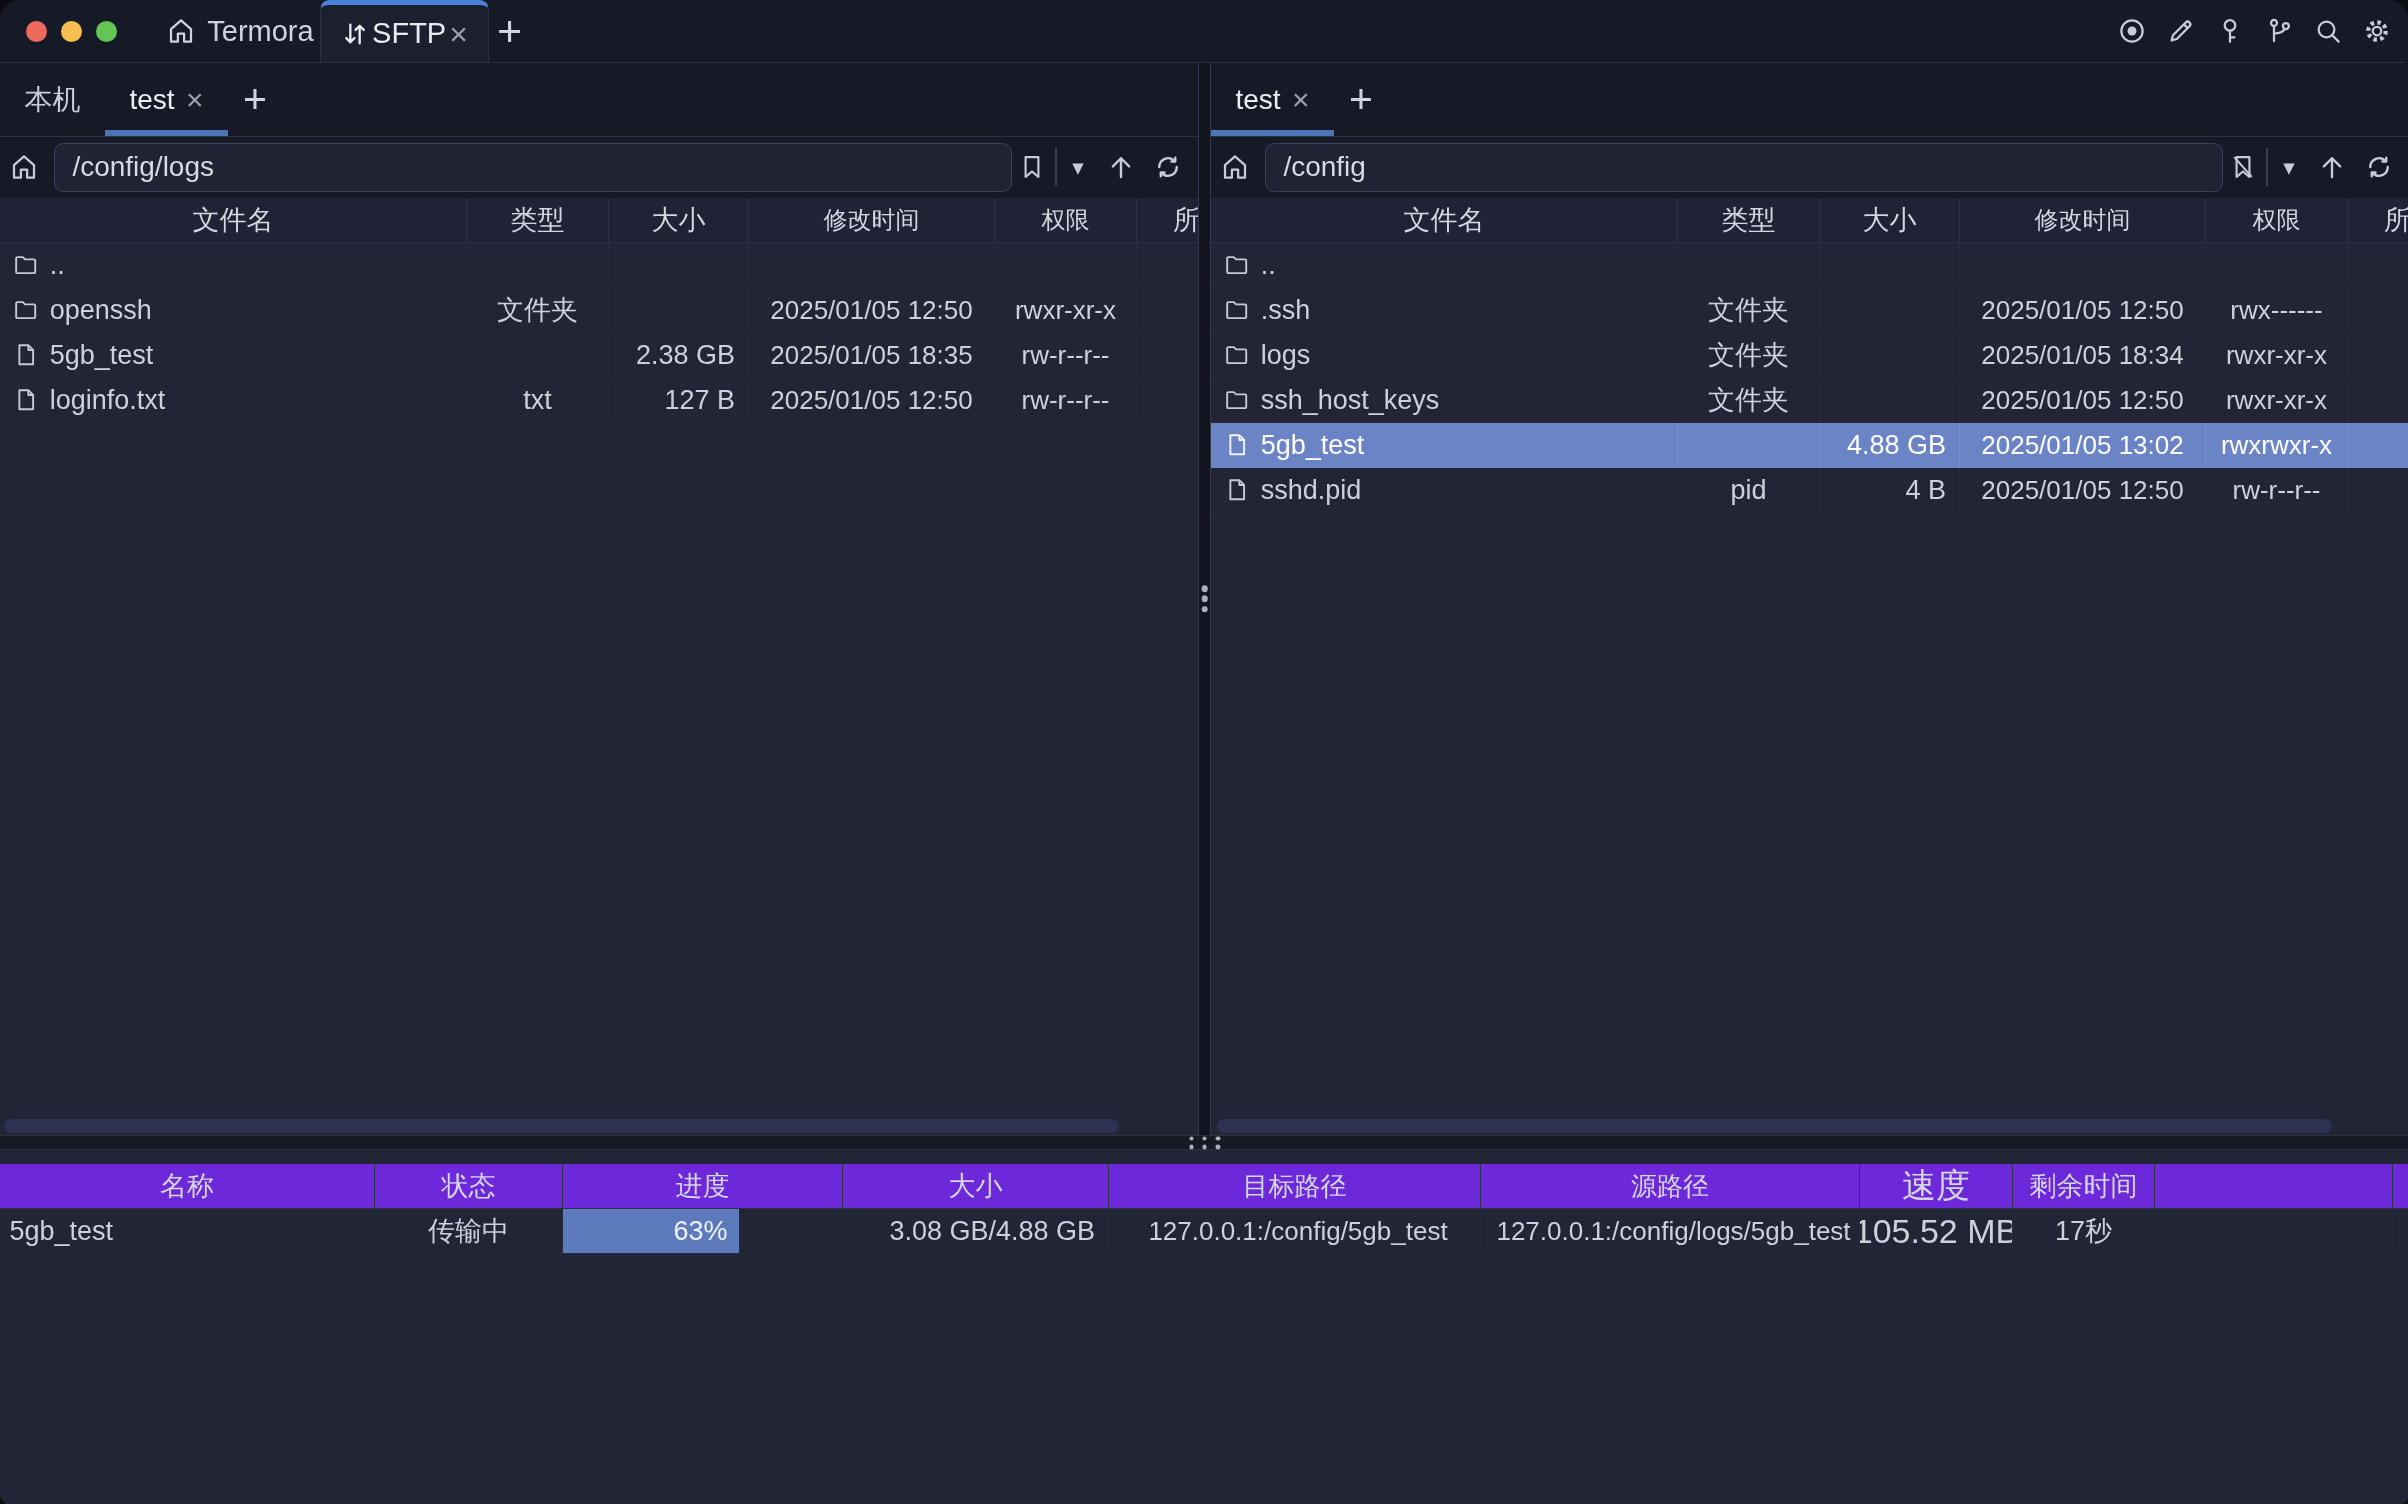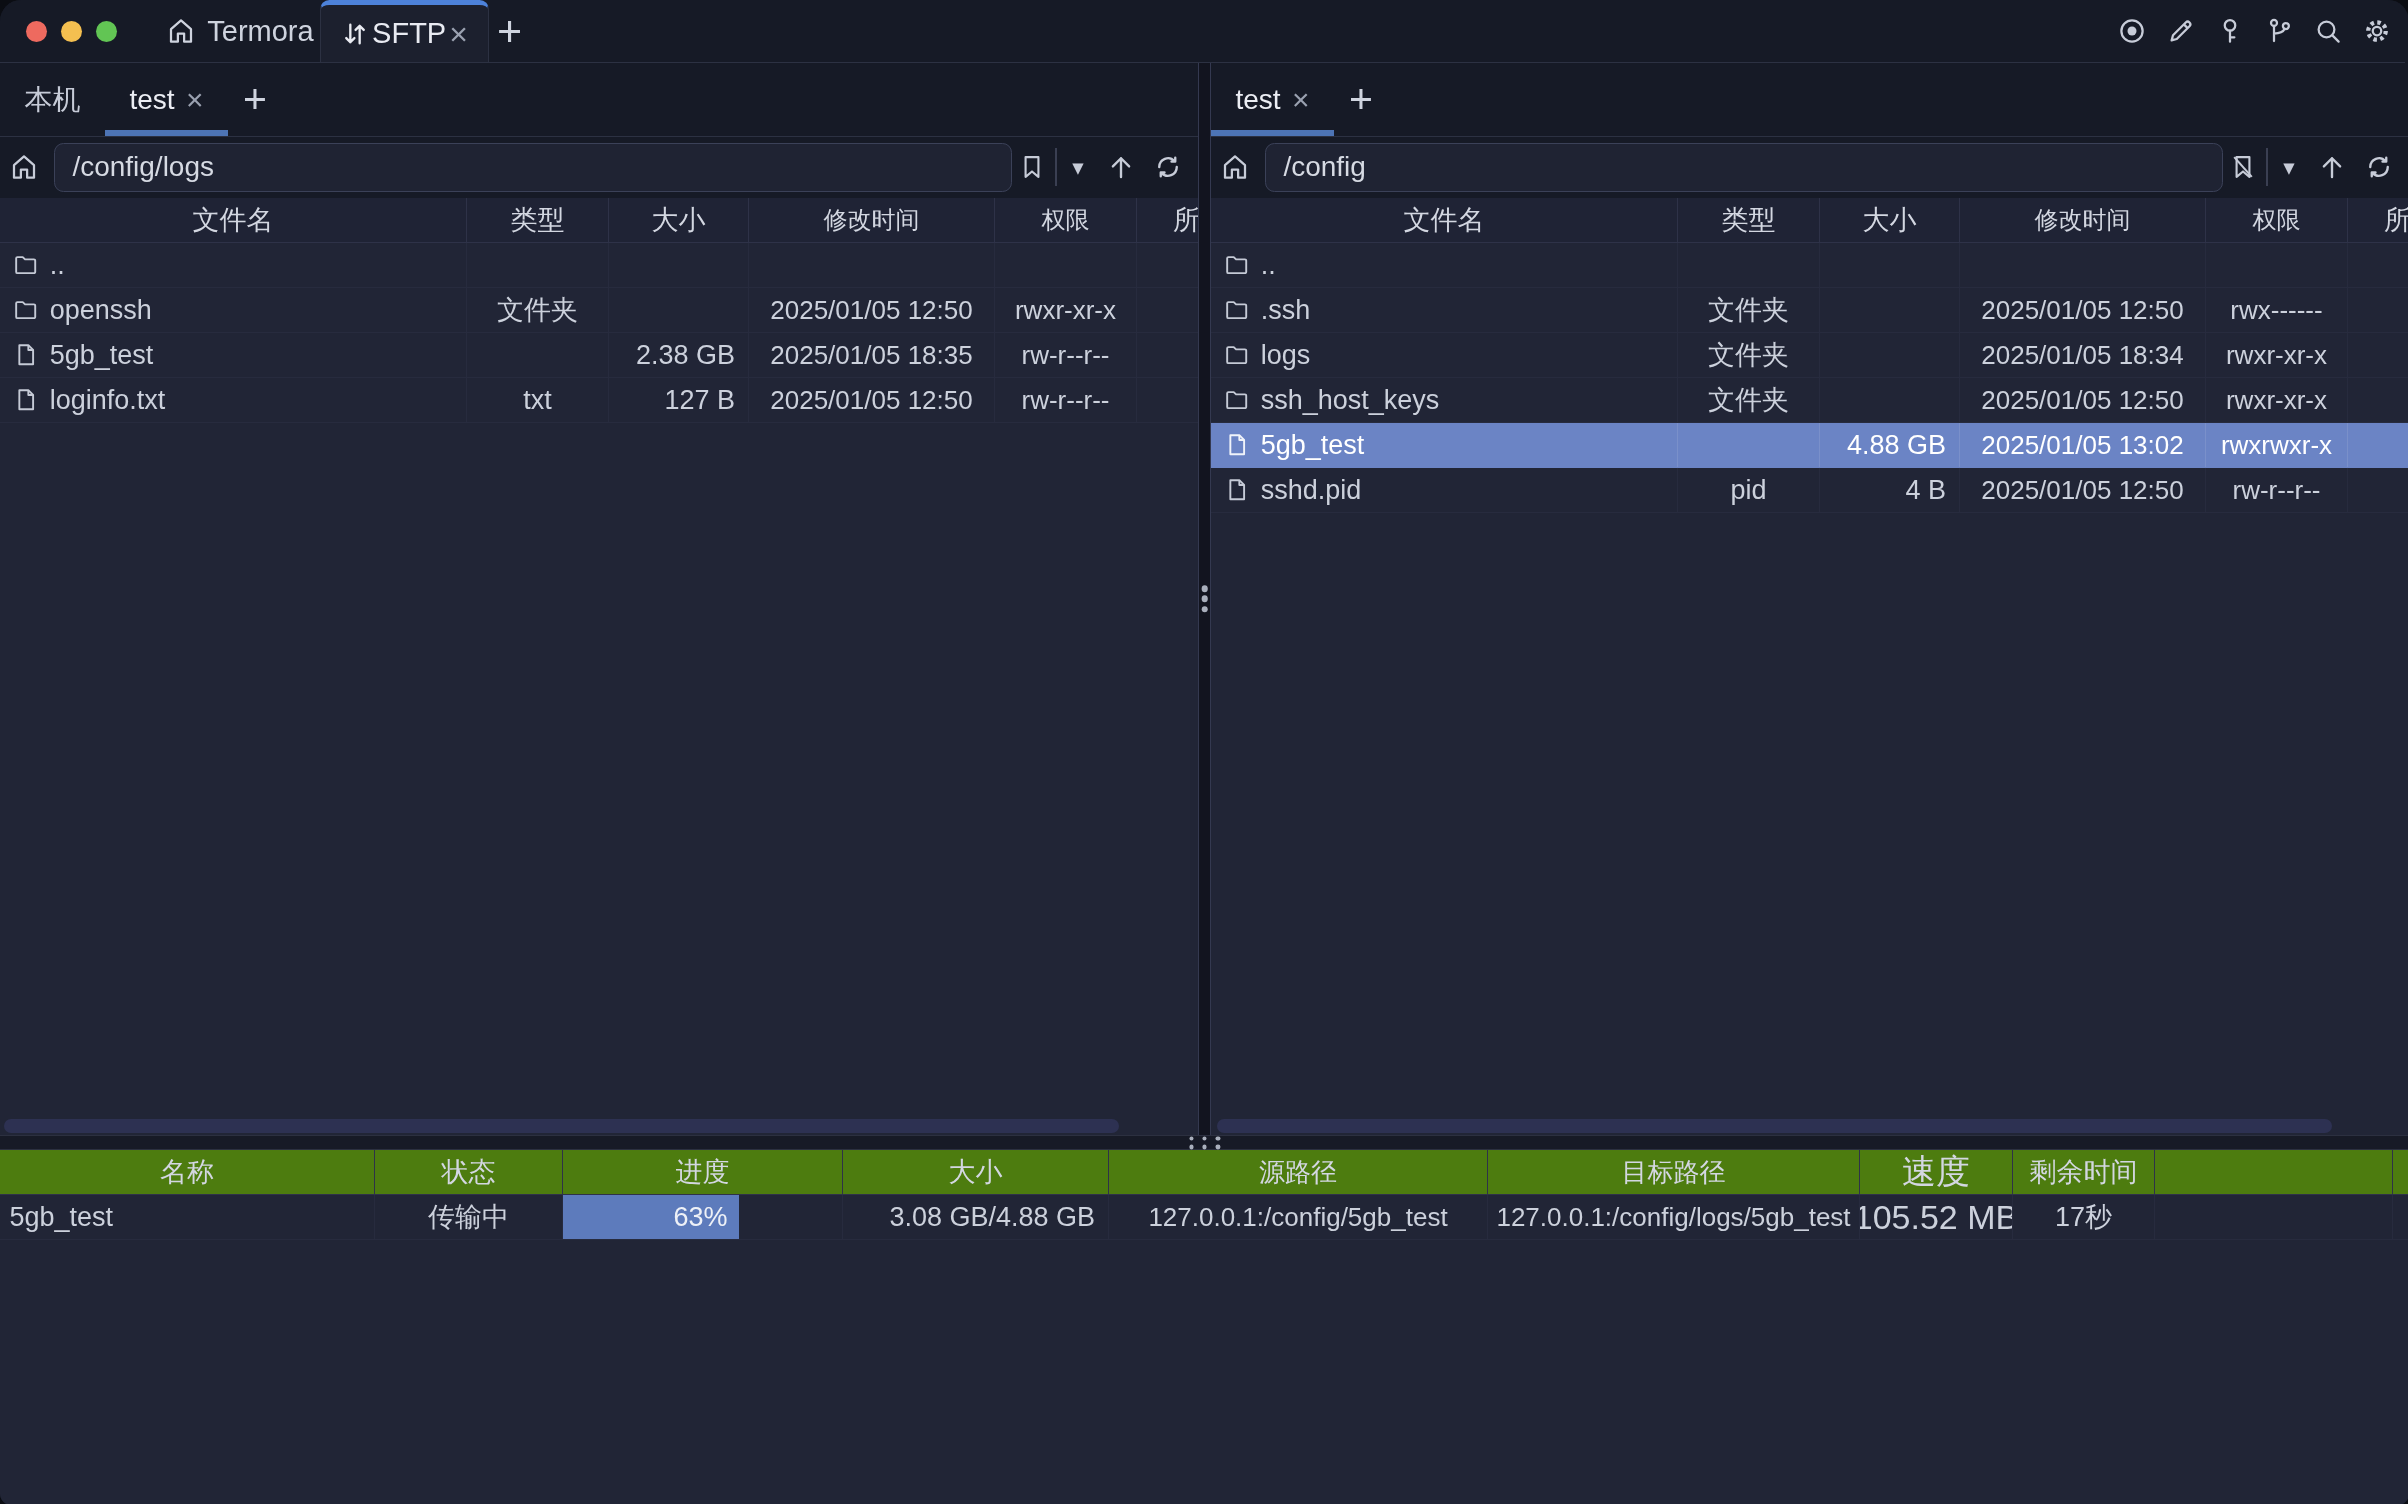--- a/index.html
+++ b/index.html
@@ -86,21 +86,21 @@
   
   .hsplitter{position:absolute;left:0;right:0;top:1135px;height:15px;background:#171a26;
              border-top:0.9px solid #2c3040;border-bottom:0.9px solid #2c3040;box-sizing:border-box;}
   .hdots{position:absolute;left:50%;top:50%;transform:translate(-50%,-50%);
          display:grid;grid-template-columns:repeat(3,4.7px);grid-template-rows:repeat(2,4.7px);gap:3.8px 8.5px;}
   .hdots i{width:4.7px;height:4.7px;border-radius:50%;background:#a9afbc;}
 
   
   .transfer{position:absolute;left:0;right:0;top:1150px;bottom:0;background:#212536;}
   .trow{display:flex;height:45px;align-items:stretch;box-sizing:border-box;font-size:27px;}
-  .thead{background:#4d7c0f;border-bottom:0.9px solid #2e3248;color:#d3d7e1;}
+  .thead{background:#6d28d9;border-bottom:0.9px solid #2e3248;color:#d3d7e1;margin-top:14px;}
   .thead .tcell{border-right:0.9px solid #2e3248;}
   .tbody .trow{border-bottom:0.9px solid #272b3e;color:#ccd1dc;}
   .tbody .tcell{border-right:0.9px solid #272b3e;}
   .tcell{display:flex;align-items:center;justify-content:center;box-sizing:border-box;overflow:hidden;white-space:nowrap;}
   .t-name{width:375px;justify-content:flex-start;padding-left:9.4px;}
   .t-status{width:188px;}
   .t-progress{width:280px;position:relative;}
   .t-size{width:266px;justify-content:flex-end;padding-right:13px;}
   .t-source{width:379px;font-size:26px;}
   .t-target{width:372px;font-size:26px;}
@@ -479,22 +479,22 @@
         <i></i>
       </span>
   </div>
 
   <div class="transfer">
     <div class="trow thead">
       <div class="tcell t-name">名称</div>
       <div class="tcell t-status">状态</div>
       <div class="tcell t-progress">进度</div>
       <div class="tcell t-size">大小</div>
+      <div class="tcell t-target">目标路径</div>
       <div class="tcell t-source">源路径</div>
-      <div class="tcell t-target">目标路径</div>
       <div class="tcell t-speed">速度</div>
       <div class="tcell t-remaining">剩余时间</div>
       <div class="tcell t-extra"></div>
       <div class="tcell t-fill"></div>
     </div>
     <div class="tbody">
       <div class="trow">
         <div class="tcell t-name">5gb_test</div>
         <div class="tcell t-status">传输中</div>
         <div class="tcell t-progress">

